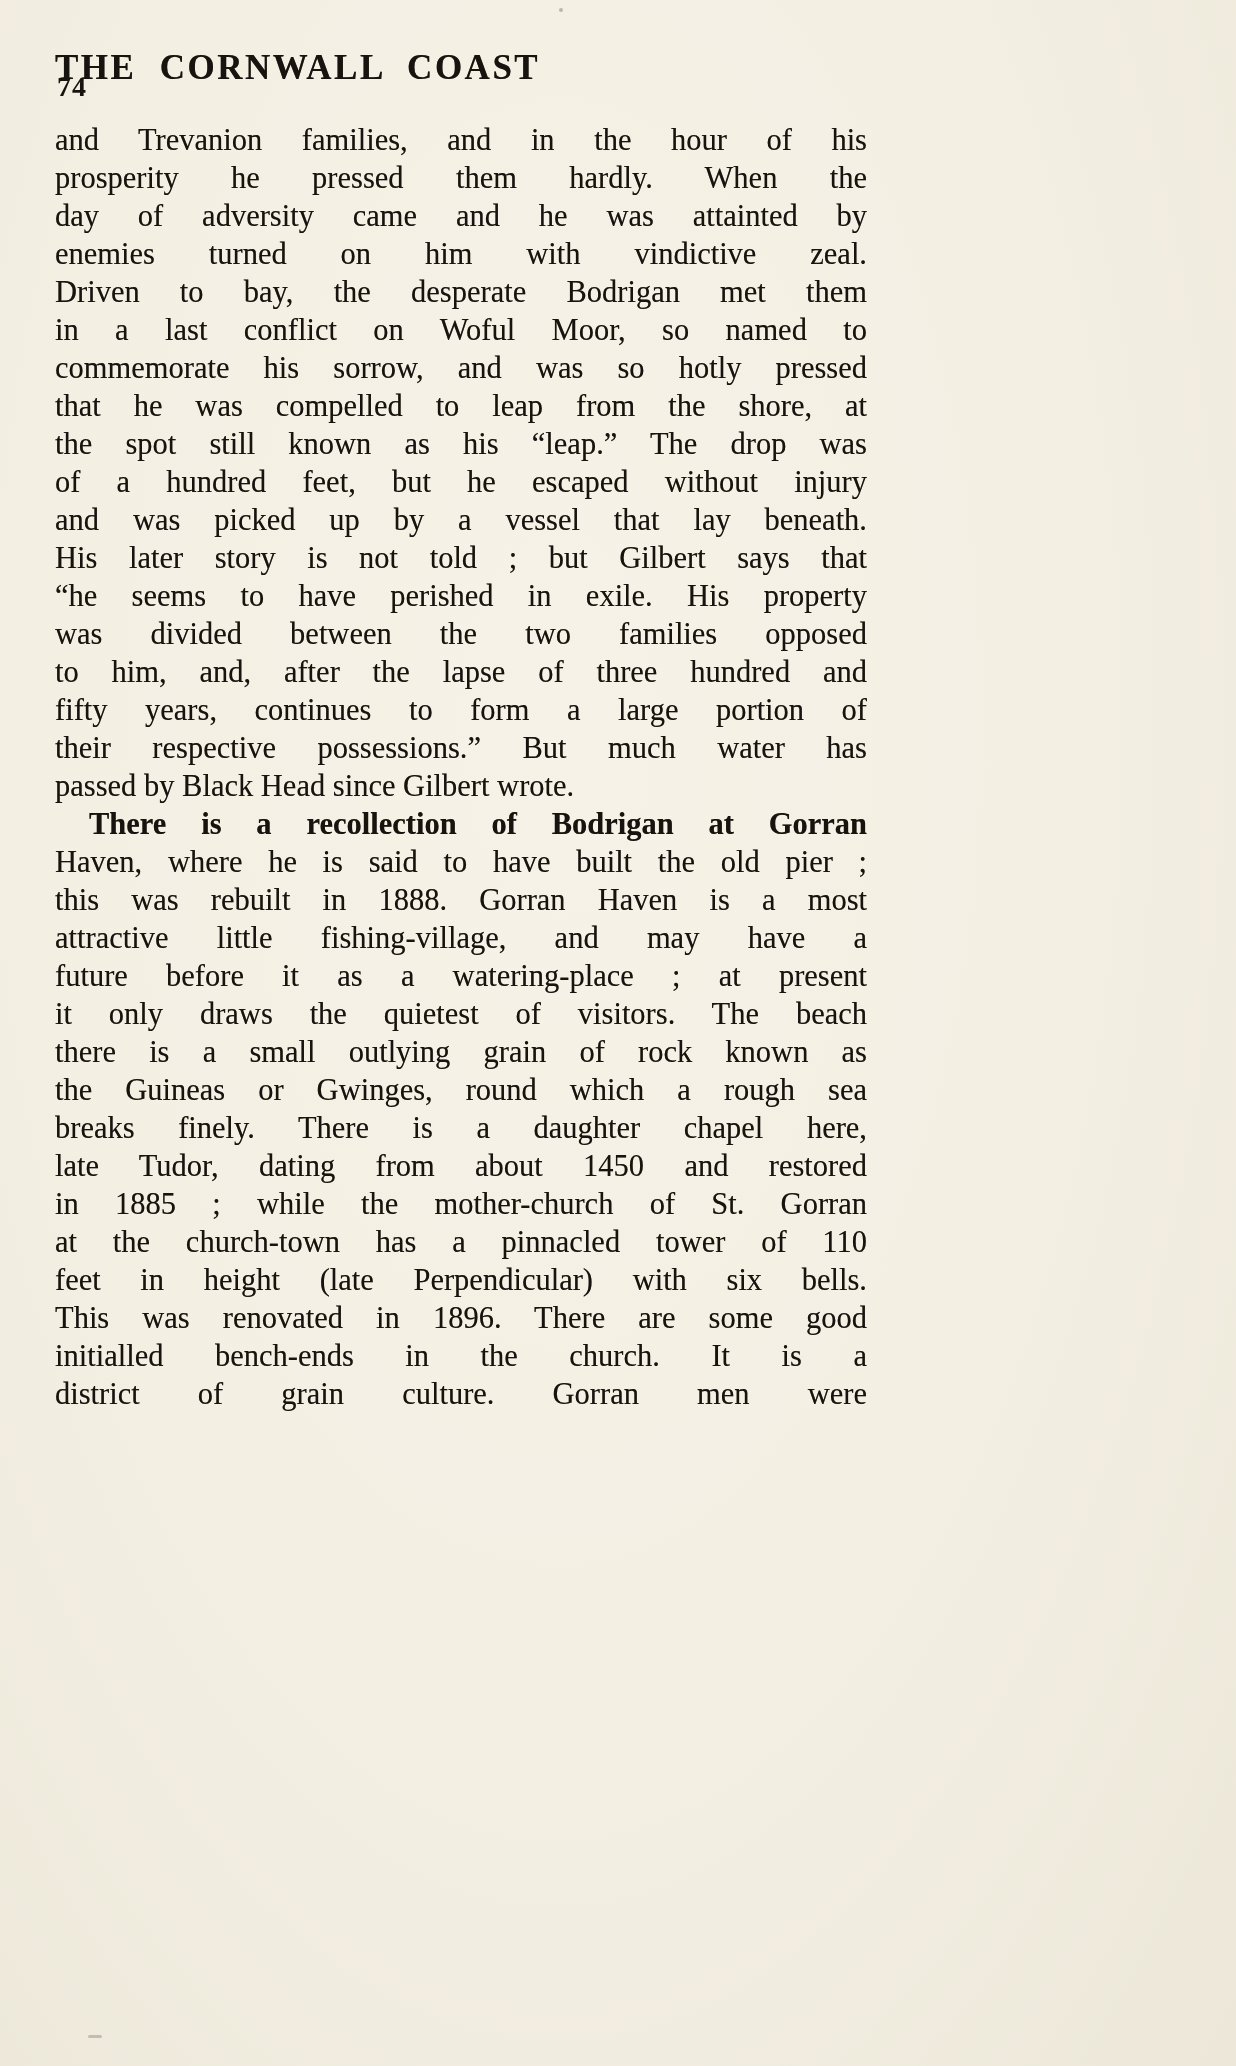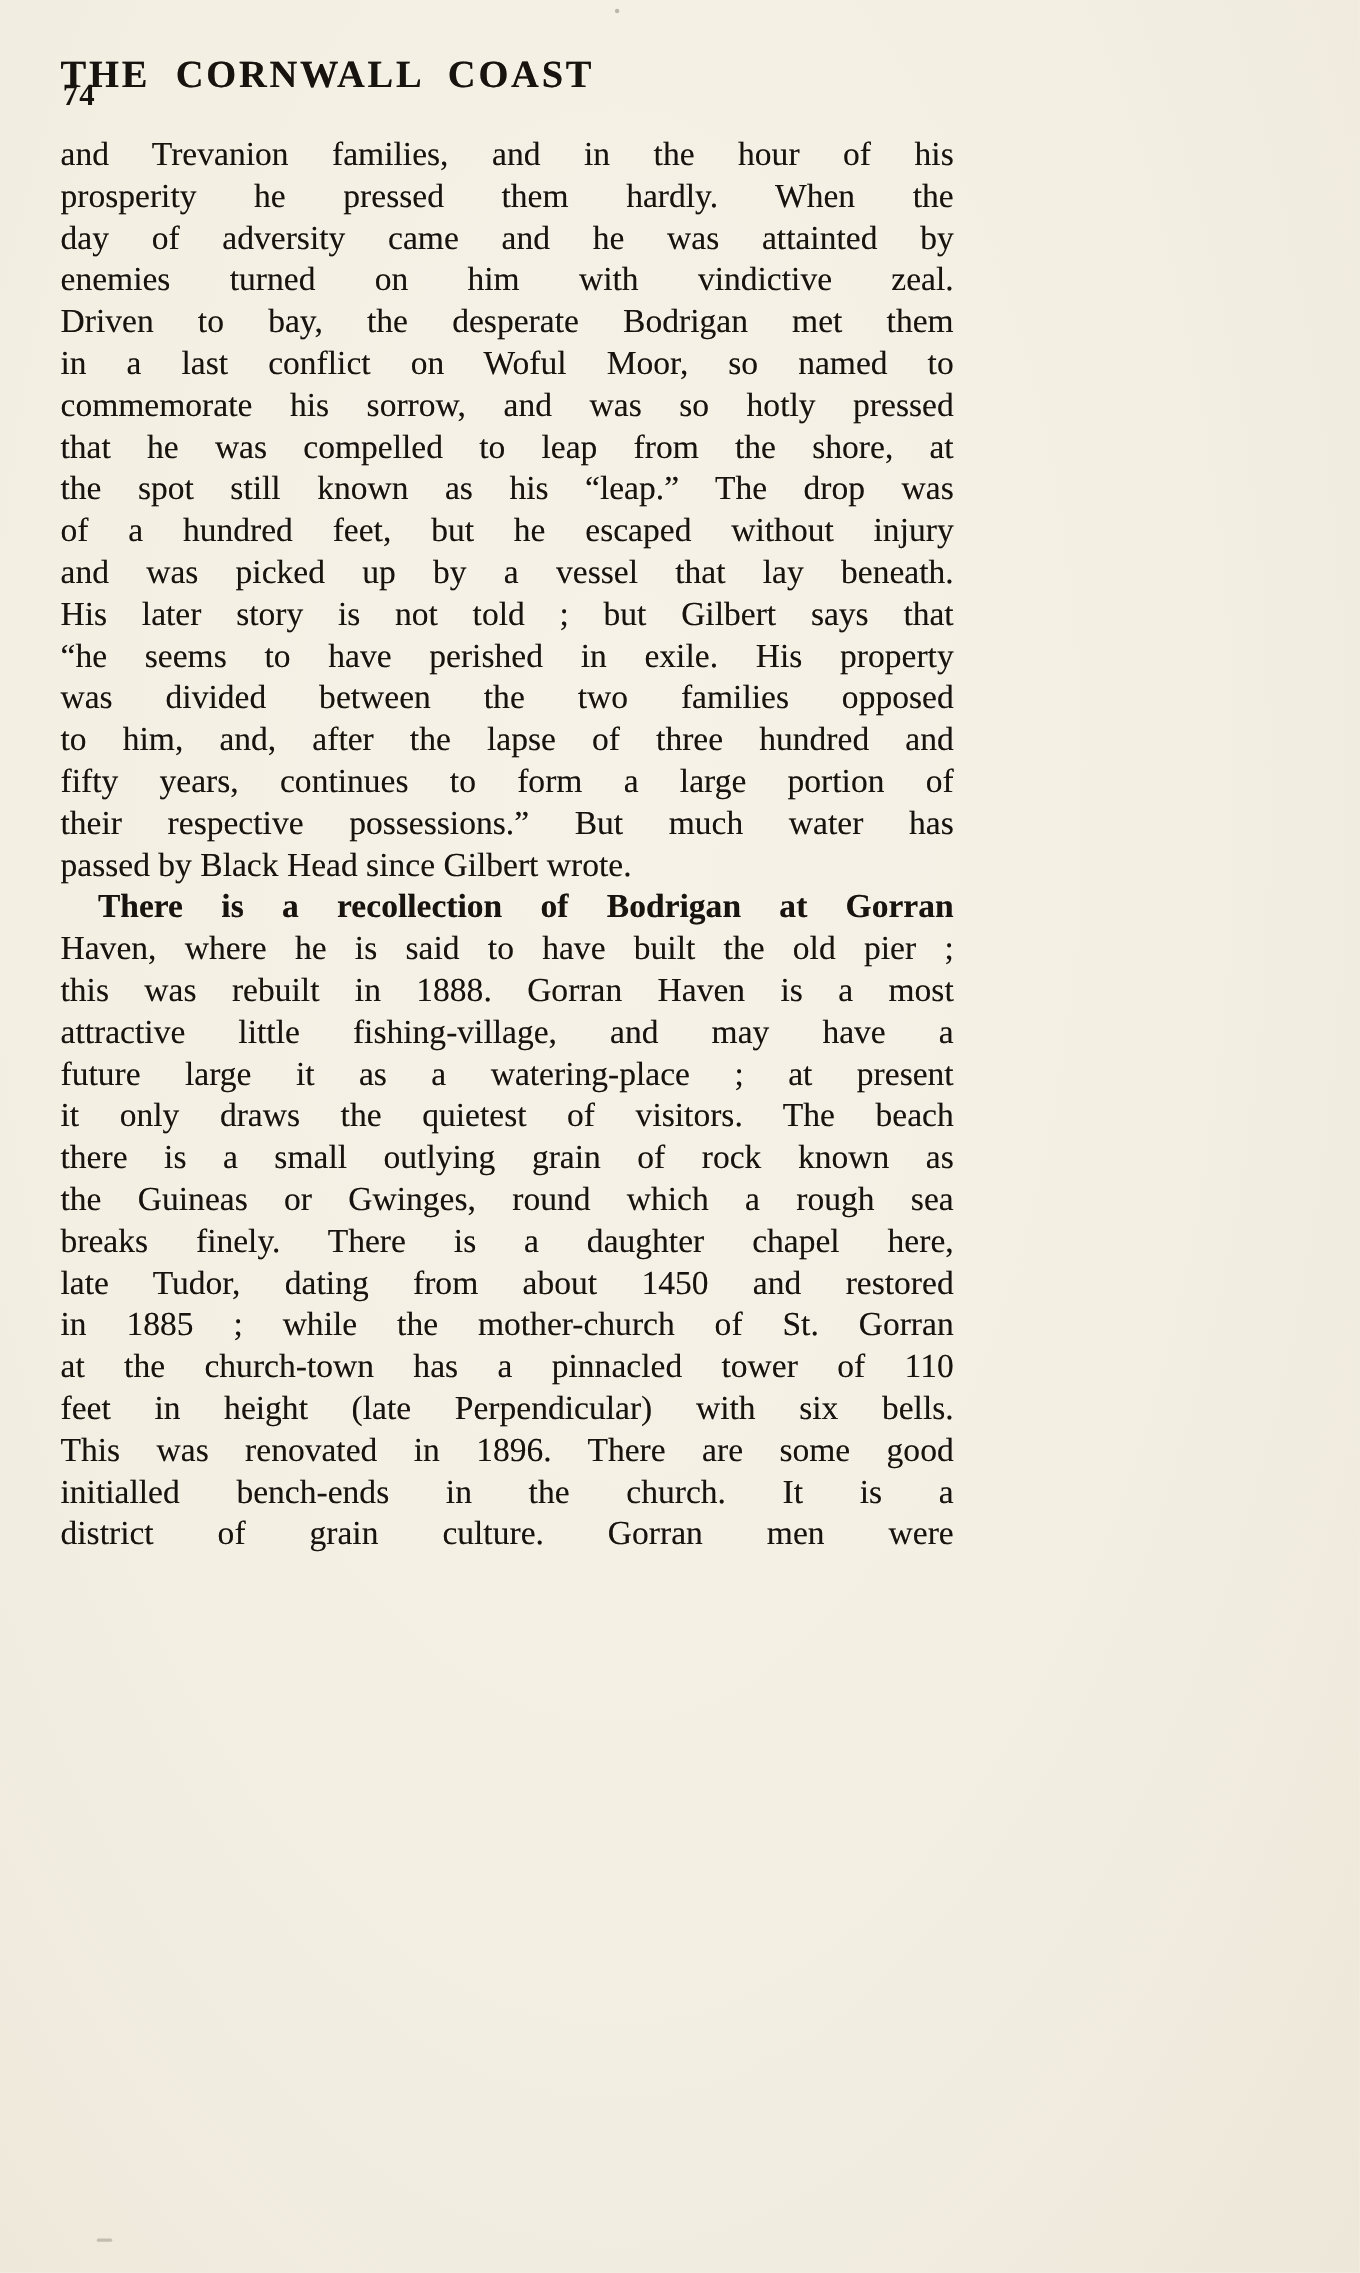--- a/index.html
+++ b/index.html
@@ -105,21 +105,21 @@
         <div class="line">to him, and, after the lapse of three hundred and</div>
         <div class="line">fifty years, continues to form a large portion of</div>
         <div class="line">their respective possessions.” But much water has</div>
         <div class="line line-end">passed by Black Head since Gilbert wrote.</div>
       </div>
     <div class="paragraph">
         <div class="line indent">There is a recollection of Bodrigan at Gorran</div>
         <div class="line">Haven, where he is said to have built the old pier ;</div>
         <div class="line">this was rebuilt in 1888. Gorran Haven is a most</div>
         <div class="line">attractive little fishing-village, and may have a</div>
-        <div class="line">future large it as a watering-place ; at present</div>
+        <div class="line">future before it as a watering-place ; at present</div>
         <div class="line">it only draws the quietest of visitors. The beach</div>
         <div class="line">there is a small outlying grain of rock known as</div>
         <div class="line">the Guineas or Gwinges, round which a rough sea</div>
         <div class="line">breaks finely. There is a daughter chapel here,</div>
         <div class="line">late Tudor, dating from about 1450 and restored</div>
         <div class="line">in 1885 ; while the mother-church of St. Gorran</div>
         <div class="line">at the church-town has a pinnacled tower of 110</div>
         <div class="line">feet in height (late Perpendicular) with six bells.</div>
         <div class="line">This was renovated in 1896. There are some good</div>
         <div class="line">initialled bench-ends in the church. It is a</div>

